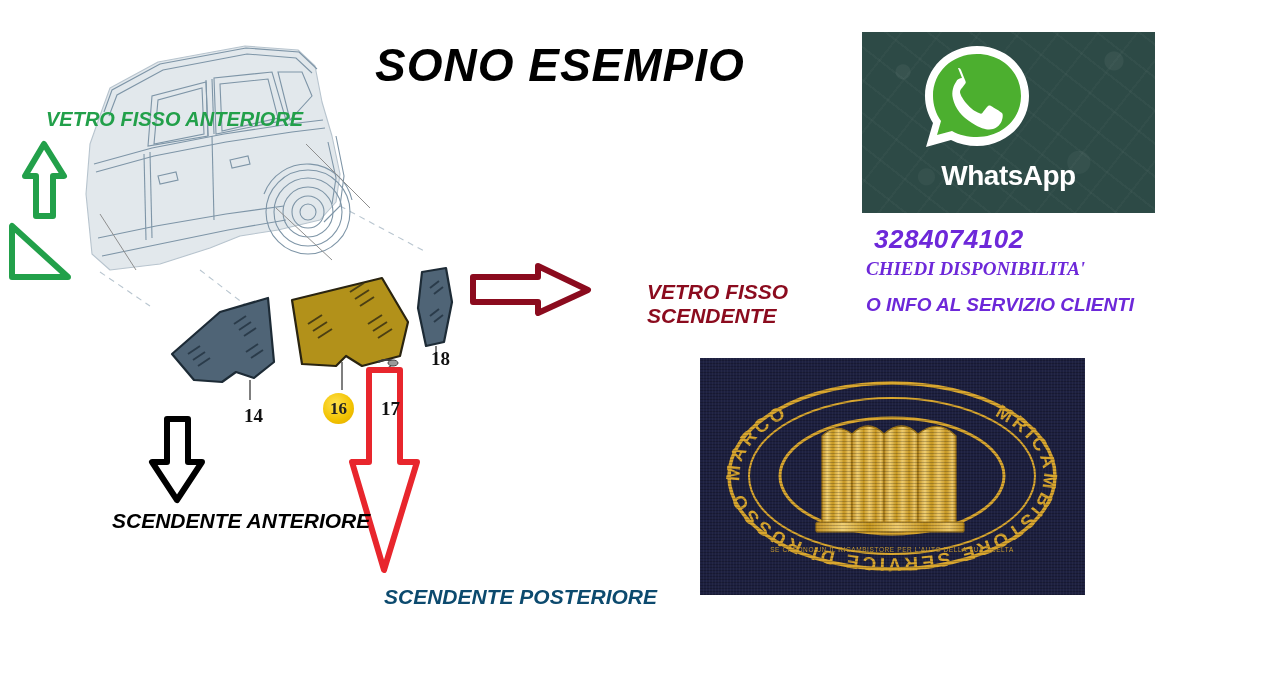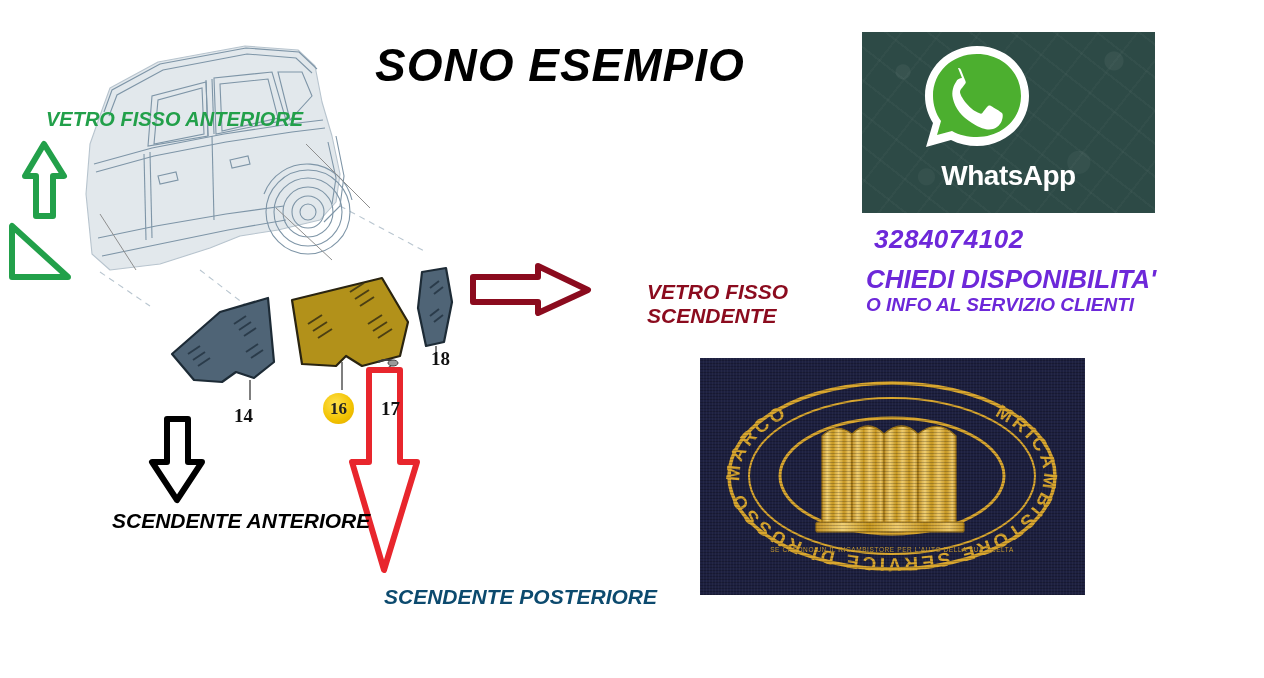--- a/index.html
+++ b/index.html
@@ -25,33 +25,33 @@
         radial-gradient(circle at 74% 72%, rgba(255,255,255,.04) 0 11px, transparent 12px),
         radial-gradient(circle at 22% 80%, rgba(255,255,255,.04) 0 8px, transparent 9px),
         repeating-linear-gradient(38deg, rgba(255,255,255,.028) 0 2px, transparent 2px 26px),
         repeating-linear-gradient(-52deg, rgba(255,255,255,.022) 0 2px, transparent 2px 31px);}
   #whatsapp-logo-icon{position:absolute;left:55px;top:8px;width:120px;height:120px;}
   #whatsapp-wordmark{position:absolute;left:0;right:0;top:128px;text-align:center;
       color:#fff;font-size:28px;font-weight:bold;letter-spacing:-.5px;}
   
   .contact{font-weight:bold;font-style:italic;color:#6d28d9;white-space:nowrap;}
   #phone-number{left:874px;top:224px;font-size:26px;letter-spacing:.5px;}
-  #contact-line-1{left:866px;top:264px;font-size:26px;}
+  #contact-line-1{left:866px;top:258px;font-size:19px;font-family:Liberation Serif, serif;}
   #contact-line-2{left:866px;top:294px;font-size:19px;}
   
   #shop-logo{left:700px;top:358px;width:385px;height:237px;background:#1d2040;overflow:hidden;}
   #shop-logo::before{content:"";position:absolute;inset:0;
       background:repeating-linear-gradient(90deg, rgba(255,255,255,.035) 0 1px, transparent 1px 3px),
                  repeating-linear-gradient(0deg, rgba(0,0,0,.22) 0 1px, transparent 1px 3px);}
   
   #car-illustration{left:40px;top:24px;width:420px;height:300px;}
   
   #parts-diagram{left:150px;top:250px;width:330px;height:200px;}
   .partnum{font-family:Liberation Serif, serif;font-weight:bold;font-size:19px;color:#111;}
-  #part-label-14{left:234px;top:405px;text-align:right;}
+  #part-label-14{left:244px;top:405px;text-align:right;}
   #part-label-17{left:381px;top:398px;text-align:right;}
   #part-label-18{left:431px;top:348px;}
   #part-badge-16{left:323px;top:393px;width:31px;height:31px;border-radius:50%;
       background:radial-gradient(circle at 40% 35%, #ffe14d, #f2c200 60%, #e0a800);
       display:flex;align-items:center;justify-content:center;
       font-family:"Liberation Serif", serif;font-weight:bold;font-size:17px;color:#222;}
   
   #annotation-arrows{left:0;top:0;width:1264px;height:678px;pointer-events:none;}
 </style>
 </head>

